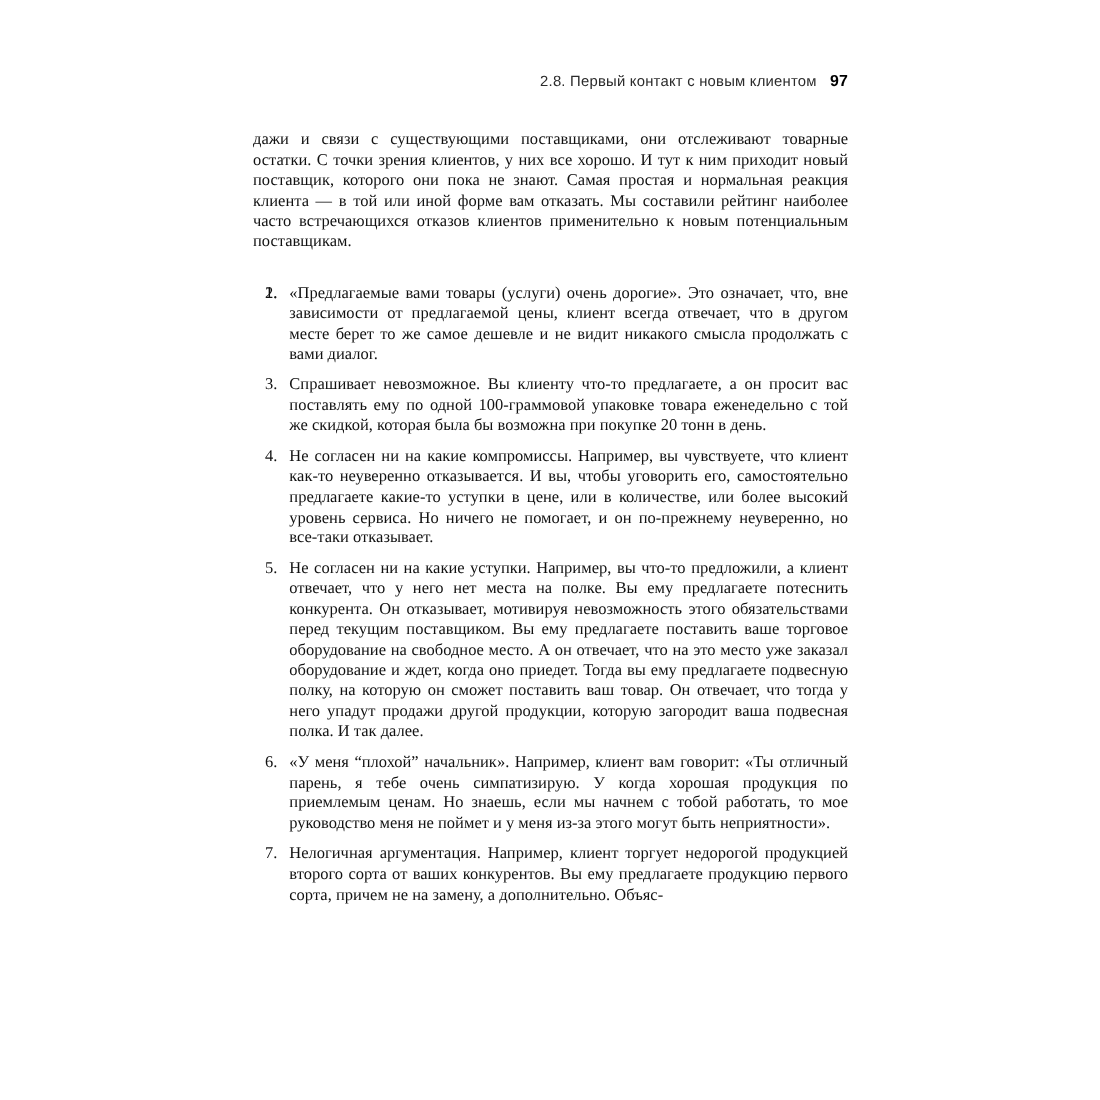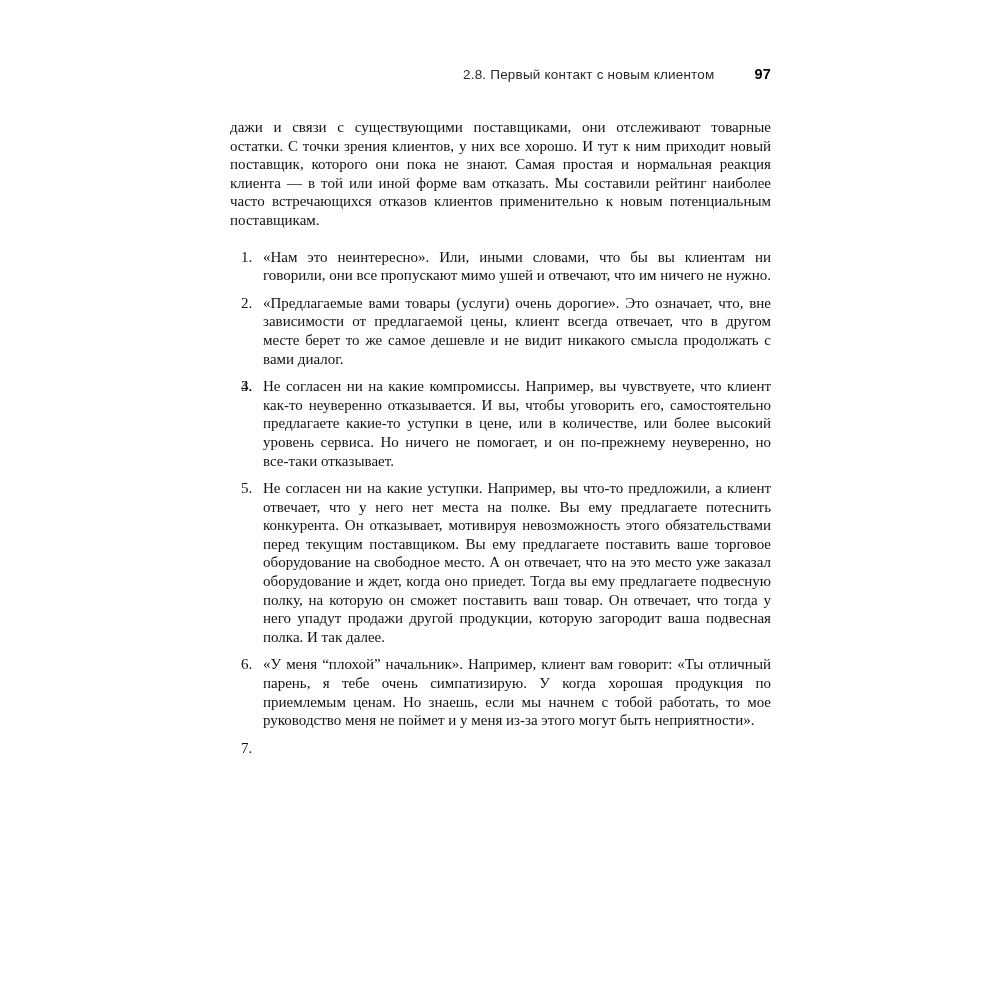--- a/index.html
+++ b/index.html
@@ -25,33 +25,33 @@
     font-family: "Liberation Sans", "DejaVu Sans", sans-serif;
     font-size: 13.5px;
     color: #2b2b2b;
     letter-spacing: 0.2px;
     white-space: nowrap;
   }
   .running-head .pgnum {
     font-weight: bold;
     color: #000000;
     font-size: 14.5px;
-    margin-left: 36px;
+    margin-left: 8px;
   }
   .content {
     position: absolute;
     top: 118px;
     left: 230px;
     width: 541px;
     font-size: 15px;
     line-height: 18.6px;
     text-align: justify;
   }
   .intro {
-    margin: 0 0 18px 0;
+    margin: 0 0 28px 0;
   }
   ol.objection-list {
     list-style: none;
     margin: 0;
     padding: 0;
   }
   ol.objection-list li {
     position: relative;
     padding-left: 33px;
     margin: 0 0 9px 0;
@@ -75,41 +75,42 @@
     <span class="pgnum">97</span>
   </div>
 
   <div class="content">
 
     <p class="intro">дажи и связи с существующими поставщиками, они отслеживают товарные остатки. С точки зрения клиентов, у них все хорошо. И тут к ним приходит новый поставщик, которого они пока не знают. Самая простая и нормальная реакция клиента — в той или иной форме вам отказать. Мы составили рейтинг наиболее часто встречающихся отказов клиентов применительно к новым потенциальным поставщикам.</p>
 
     <ol class="objection-list">
       <li>
         <span class="num">1.</span>
-        <span>«Нам это неинтересно». Или, иными словами, что бы вы клиентам ни говорили, они все пропускают мимо ушей и отвечают, что им ничего не нужно.</span>
       </li>
       <li>
         <span class="num">2.</span>
         <span>«Предлагаемые вами товары (услуги) очень дорогие». Это означает, что, вне зависимости от предлагаемой цены, клиент всегда отвечает, что в другом месте берет то же самое дешевле и не видит никакого смысла продолжать с вами диалог.</span>
       </li>
       <li>
         <span class="num">3.</span>
+        <span>Спрашивает невозможное. Вы клиенту что-то предлагаете, а он просит вас поставлять ему по одной 100-граммовой упаковке товара еженедельно с той же скидкой, которая была бы возможна при покупке 20 тонн в день.</span>
       </li>
       <li>
         <span class="num">4.</span>
         <span>Не согласен ни на какие компромиссы. Например, вы чувствуете, что клиент как-то неуверенно отказывается. И вы, чтобы уговорить его, самостоятельно предлагаете какие-то уступки в цене, или в количестве, или более высокий уровень сервиса. Но ничего не помогает, и он по-прежнему неуверенно, но все-таки отказывает.</span>
       </li>
       <li>
         <span class="num">5.</span>
         <span>Не согласен ни на какие уступки. Например, вы что-то предложили, а клиент отвечает, что у него нет места на полке. Вы ему предлагаете потеснить конкурента. Он отказывает, мотивируя невозможность этого обязательствами перед текущим поставщиком. Вы ему предлагаете поставить ваше торговое оборудование на свободное место. А он отвечает, что на это место уже заказал оборудование и ждет, когда оно приедет. Тогда вы ему предлагаете подвесную полку, на которую он сможет поставить ваш товар. Он отвечает, что тогда у него упадут продажи другой продукции, которую загородит ваша подвесная полка. И так далее.</span>
       </li>
       <li>
         <span class="num">6.</span>
         <span>«У меня “плохой” начальник». Например, клиент вам говорит: «Ты отличный парень, я тебе очень симпатизирую. У когда хорошая продукция по приемлемым ценам. Но знаешь, если мы начнем с тобой работать, то мое руководство меня не поймет и у меня из-за этого могут быть неприятности».</span>
       </li>
       <li>
         <span class="num">7.</span>
+        <span>Нелогичная аргументация. Например, клиент торгует недорогой продукцией второго сорта от ваших конкурентов. Вы ему предлагаете продукцию первого сорта, причем не на замену, а дополнительно. Объяс-</span>
       </li>
     </ol>
 
   </div>
 
 </div>
 
 </body></html>

